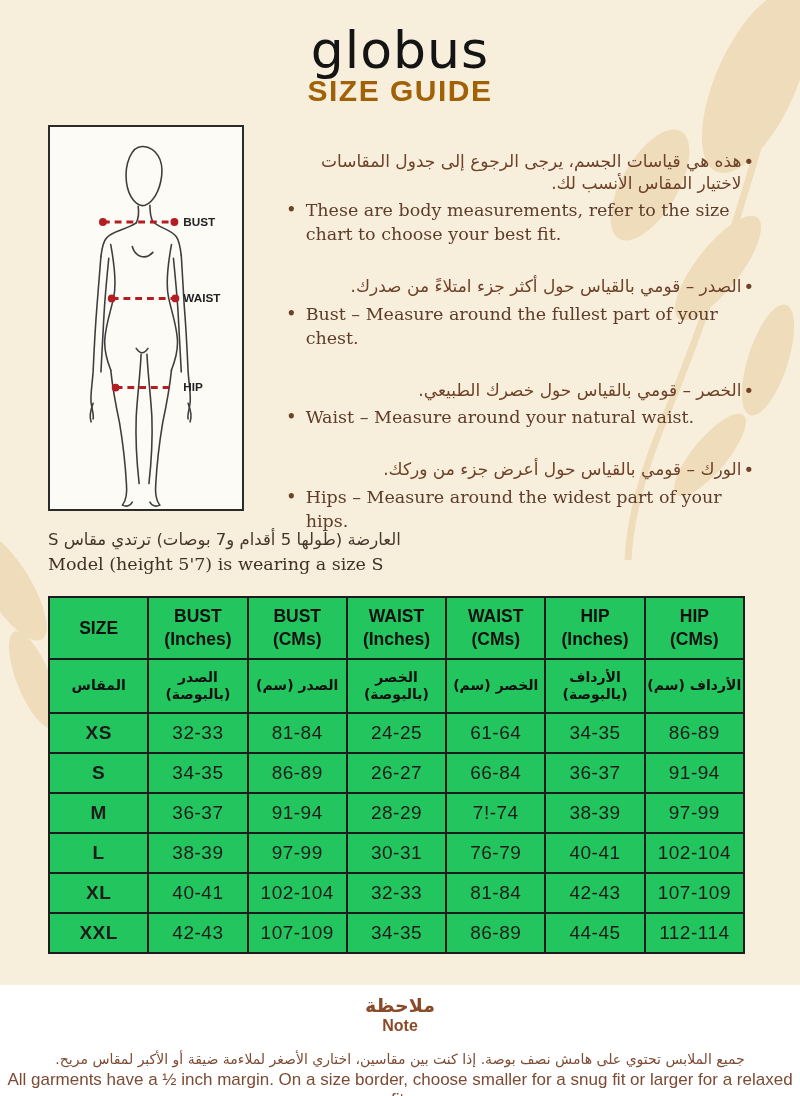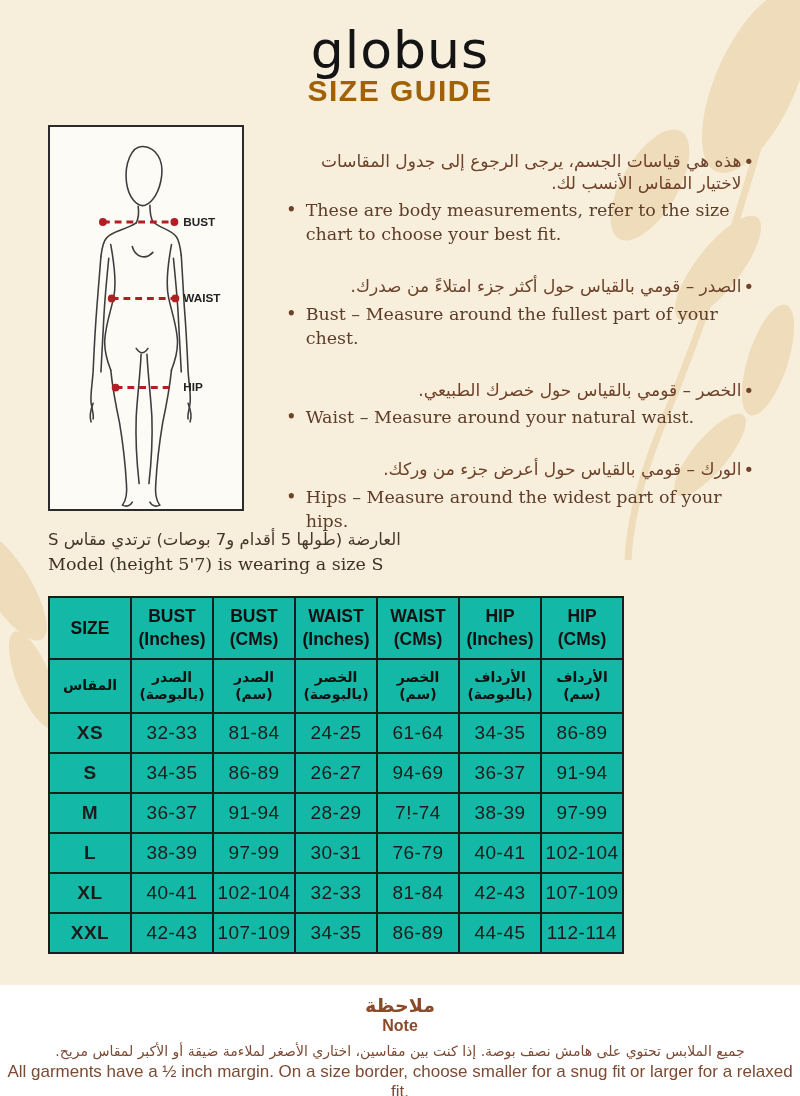--- a/index.html
+++ b/index.html
@@ -28,39 +28,39 @@
   .li.en{font-family:"DejaVu Serif","Liberation Serif",serif;font-size:17.5px;
          line-height:1.38;color:#5e3c28;margin-top:3px;}
   .li.en .dot{padding-right:9px;}
   
   .model{position:absolute;left:48px;top:528px;width:430px;}
   .model .ar{direction:rtl;text-align:left;font-family:"DejaVu Sans",sans-serif;
              font-size:16.5px;color:#46362a;line-height:1.45;}
   .model .en{font-family:"DejaVu Serif","Liberation Serif",serif;font-size:17.5px;
              color:#3f3124;line-height:1.45;}
   
-  .size-table{position:absolute;left:48px;top:596px;width:576px;border-collapse:collapse;
-              background:#14b8a6;table-layout:fixed;}
+  .size-table{position:absolute;left:48px;top:596px;width:697px;border-collapse:collapse;
+              background:#22c55e;table-layout:fixed;}
   .size-table th,.size-table td{border:2px solid #1c1c1c;text-align:center;
               vertical-align:middle;padding:0;}
   .size-table tr.en-head th{height:60px;font-size:17.5px;font-weight:bold;color:#111;
               white-space:pre-line;line-height:1.3;font-family:"Liberation Sans",sans-serif;}
   .size-table tr.ar-head th{height:52px;font-size:14px;font-weight:bold;color:#111;
               direction:rtl;white-space:pre-line;line-height:1.25;
               font-family:"DejaVu Sans",sans-serif;}
   .size-table tbody td{height:38px;font-size:19px;color:#1c1c1c;letter-spacing:.5px;}
   .size-table tbody td.size-cell{font-weight:bold;letter-spacing:.5px;}
   
   .note{position:absolute;left:0;top:985px;width:800px;height:111px;background:#ffffff;
         text-align:center;}
   .note .h-ar{font-family:"DejaVu Sans",sans-serif;font-size:19px;font-weight:bold;
         color:#8a4a28;margin-top:9px;direction:rtl;}
   .note .h-en{font-size:16px;font-weight:bold;color:#8a4a28;margin-top:1px;}
   .note .b-ar{direction:rtl;font-family:"DejaVu Sans",sans-serif;font-size:14px;
-        color:#7d4a33;margin-top:8px;}
+        color:#7d4a33;margin-top:16px;}
   .note .b-en{font-size:17px;color:#7d4a33;margin-top:3px;}
 </style>
 </head>
 <body>
 
 <div class="page">
 
   <svg class="leaf-svg" style="right:0;top:0;" width="210" height="570" viewBox="0 0 210 570">
     <g fill="#eedcba">
       <ellipse cx="166" cy="82" rx="40" ry="98" transform="rotate(24 166 82)"></ellipse>
@@ -224,21 +224,21 @@
           <td>24-25</td>
           <td>61-64</td>
           <td>34-35</td>
           <td>86-89</td>
         </tr>
         <tr class="">
           <td class="size-cell">S</td>
           <td>34-35</td>
           <td>86-89</td>
           <td>26-27</td>
-          <td>94-69</td>
+          <td>66-84</td>
           <td>36-37</td>
           <td>91-94</td>
         </tr>
         <tr class="">
           <td class="size-cell">M</td>
           <td>36-37</td>
           <td>91-94</td>
           <td>28-29</td>
           <td>7!-74</td>
           <td>38-39</td>

